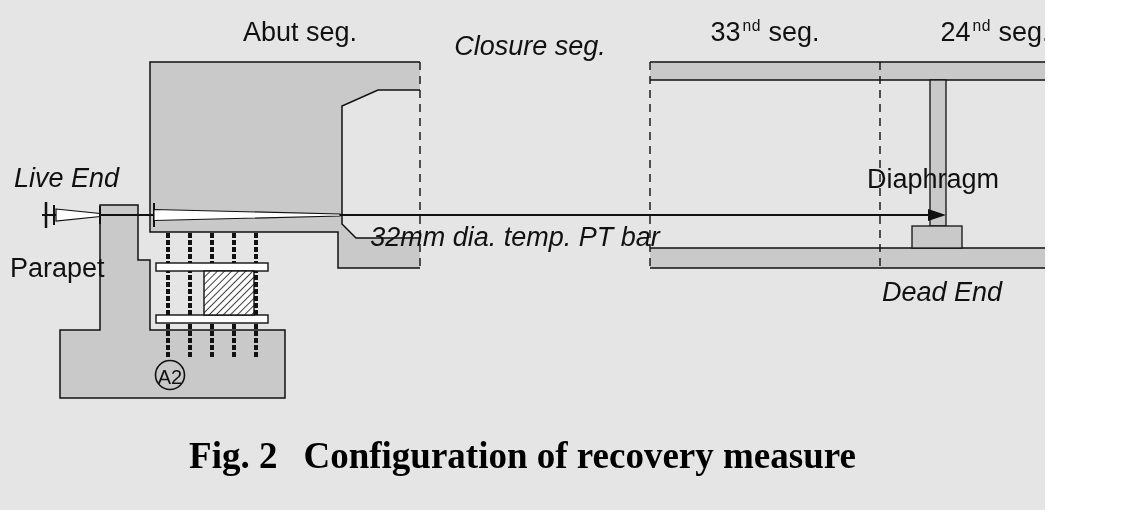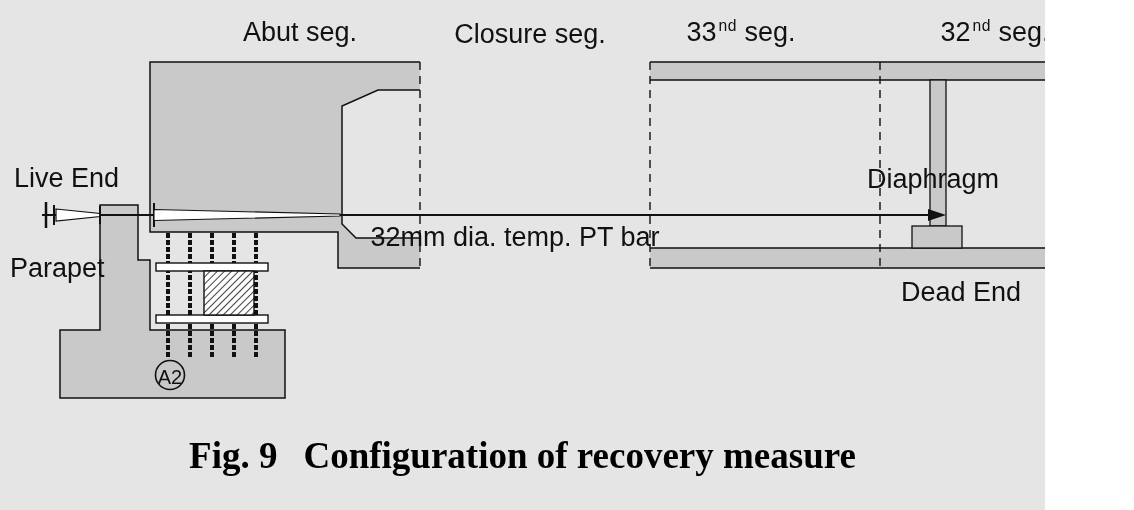--- a/index.html
+++ b/index.html
@@ -1,21 +1,21 @@
 <!DOCTYPE html>
 <html><head>
 <meta charset="utf-8">
 <style>
   html,body{margin:0;padding:0;background:#ffffff;}
   body{width:1134px;height:510px;font-family:"Liberation Sans",sans-serif;}
   .diagram{position:relative;width:1045px;height:510px;background:#e5e5e5;overflow:hidden;}
   .diagram svg{position:absolute;left:0;top:0;}
   .lbl{position:absolute;color:#111;font-size:27px;line-height:1.05;text-align:center;white-space:nowrap;}
   .left{text-align:left;}
-  .it{}
+  .it{font-style:italic;}
   .lbl sup{font-size:0.58em;vertical-align:super;margin-left:2px;letter-spacing:0.5px;}
   .small{font-size:20px;}
   .caption{position:absolute;top:434px;left:0;width:100%;text-align:center;
            font-family:"Liberation Serif",serif;font-weight:bold;font-size:37px;color:#000;}
   .figlab{margin-right:26px;}
 </style>
 </head>
 <body>
 
 <div class="diagram">
@@ -67,30 +67,30 @@
 
     <rect x="156" y="263" width="112" height="8" fill="#ffffff" stroke="#111" stroke-width="1.4"></rect>
     <rect x="156" y="315" width="112" height="8" fill="#ffffff" stroke="#111" stroke-width="1.4"></rect>
 
     <rect x="204" y="271" width="50" height="44" fill="url(#hatch)" stroke="#111" stroke-width="1.4"></rect>
 
     <circle cx="170" cy="375" r="14.5" stroke="#111" stroke-width="1.6" fill="#c9c9c9"></circle>
   </svg>
 
   <div class="lbl" style="left:210px;top:18px;width:180px;">Abut seg.</div>
-  <div class="lbl" style="left:440px;top:20px;width:180px;">Closure seg.</div>
+  <div class="lbl" style="left:440px;top:32px;width:180px;font-style:italic;">Closure seg.</div>
 
-  <div class="lbl" style="left:671px;top:18px;width:140px;"><span>33</span><sup>nd</sup><span> seg.</span></div>
+  <div class="lbl" style="left:695px;top:18px;width:140px;"><span>33</span><sup>nd</sup><span> seg.</span></div>
 
-  <div class="lbl" style="left:925px;top:18px;width:140px;"><span>32</span><sup>nd</sup><span> seg.</span></div>
+  <div class="lbl" style="left:925px;top:18px;width:140px;"><span>24</span><sup>nd</sup><span> seg.</span></div>
 
   <div class="lbl left it" style="left:14px;top:164px;width:140px;">Live End</div>
   <div class="lbl it" style="left:320px;top:175px;width:390px;margin-top:48px;">32mm dia. temp. PT bar</div>
   <div class="lbl left" style="left:10px;top:254px;width:120px;">Parapet</div>
   <div class="lbl" style="left:858px;top:165px;width:150px;">Diaphragm</div>
-  <div class="lbl it" style="left:886px;top:278px;width:150px;">Dead End</div>
+  <div class="lbl it" style="left:867px;top:278px;width:150px;">Dead End</div>
   <div class="lbl small" style="left:155px;top:367px;width:30px;">A2</div>
 
   <div class="caption">
-    <span class="figlab">Fig. 9</span><span>Configuration of recovery measure</span>
+    <span class="figlab">Fig. 2</span><span>Configuration of recovery measure</span>
   </div>
 
 </div>
 
 </body></html>

